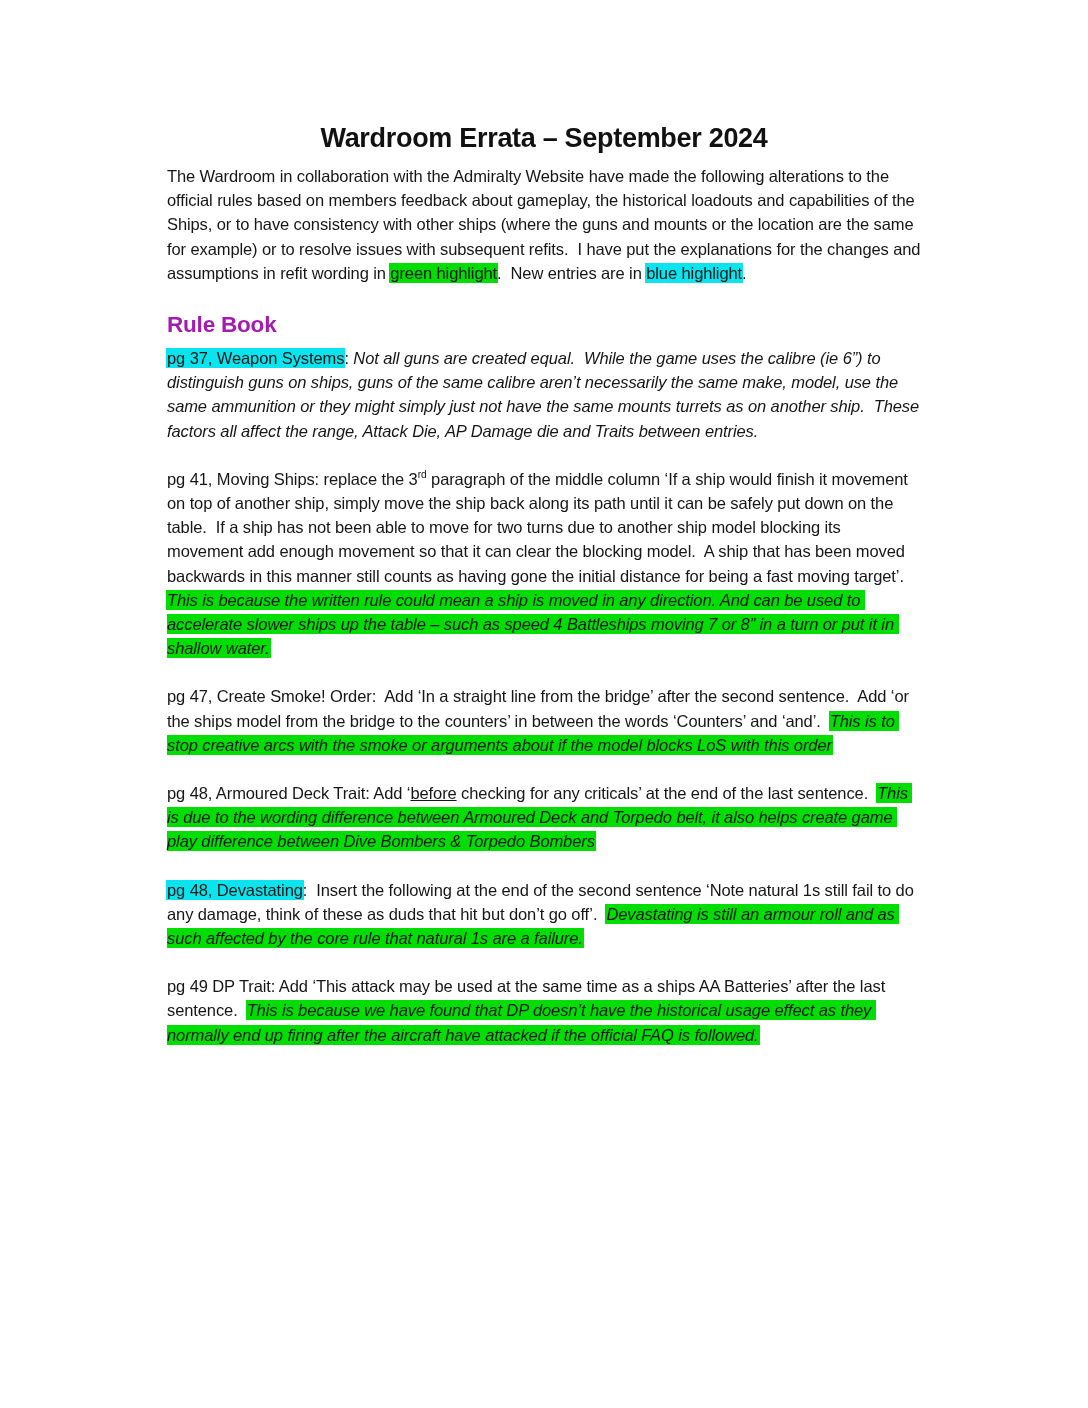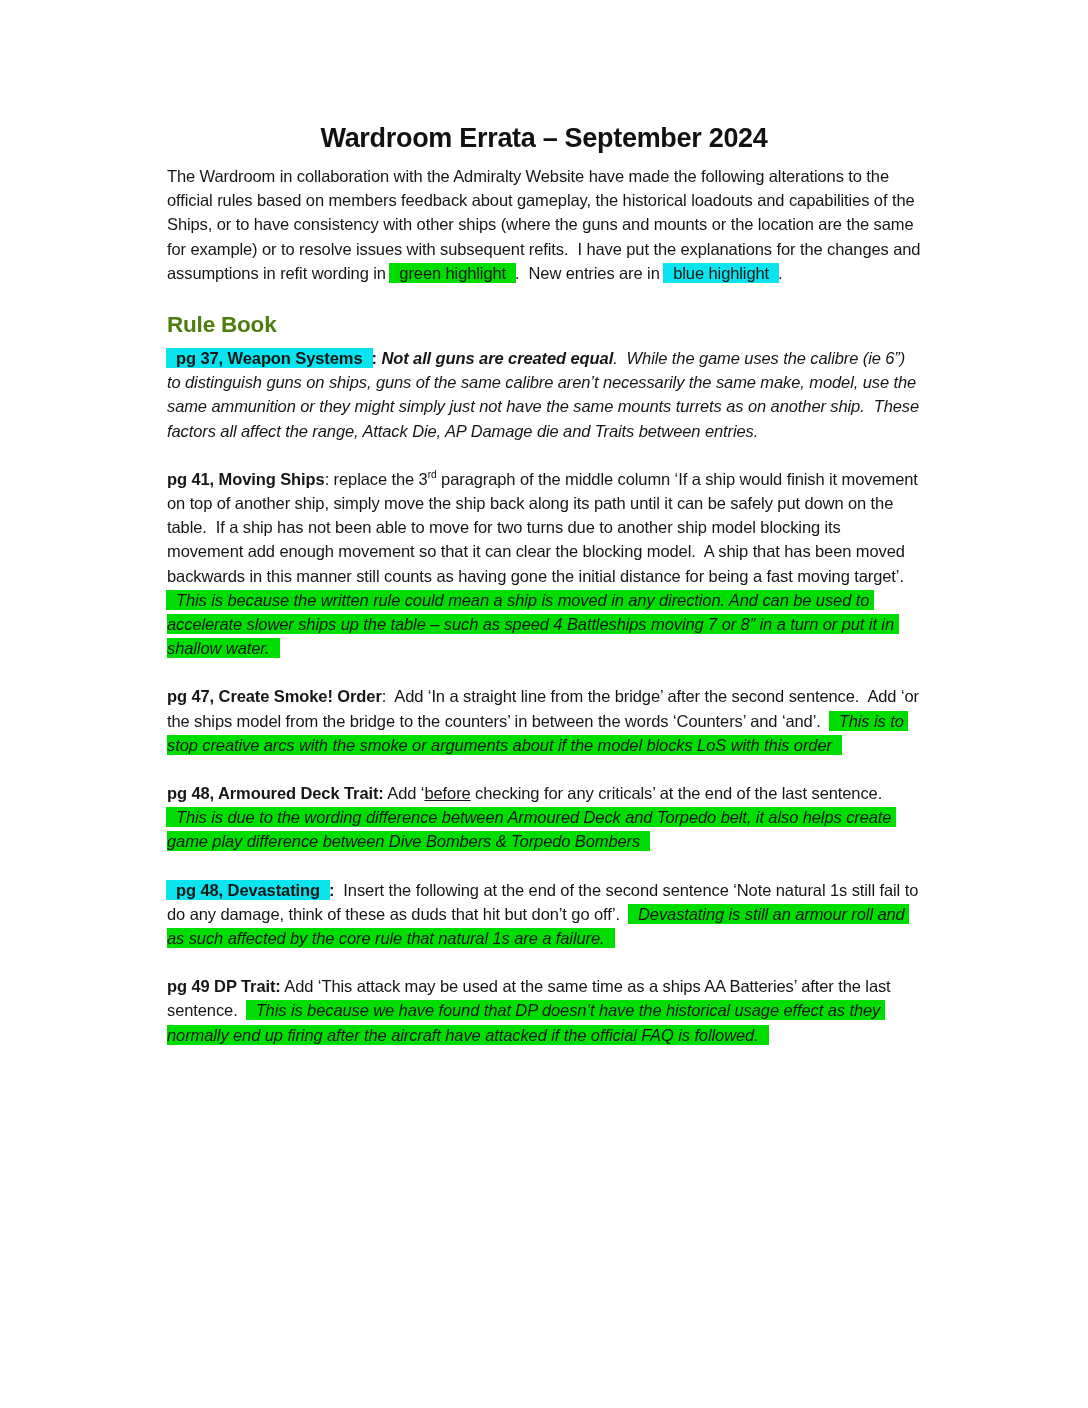--- a/index.html
+++ b/index.html
@@ -35,34 +35,34 @@
     line-height: 24.2px;
     margin: 0 0 24px 0;
     white-space: pre-wrap;
     letter-spacing: -0.1px;
   }
   h2.section-heading {
     font-size: 22.5px;
     line-height: 28px;
     font-weight: 700;
     margin: 26px 0 7px 0;
-    color: #4d7c0f;
+    color: #a21caf;
     letter-spacing: -0.2px;
   }
-  .seg-b { font-weight: 700; }
+  .seg-b { font-weight: 400; }
   .seg-i { font-style: italic; }
   .seg-u { text-decoration: underline; text-align: right; }
   .seg-sup {
     font-size: 0.62em;
     vertical-align: super;
     line-height: 0;
     margin-top: 9px;
   }
   .hl {
-    padding: 1px 10px;
+    padding: 1px 1px;
     margin: -1px -1px;
   }
 </style>
 </head>
 <body style="background: rgb(255, 255, 255); color: rgb(22, 22, 22);">
 
 <div class="page">
   <h1 class="doc-title">Wardroom Errata – September 2024</h1>
   <div class="doc-body">
       <p class="para"><span class="">The Wardroom in collaboration with the Admiralty Website have made the following alterations to the official rules based on members feedback about gameplay, the historical loadouts and capabilities of the Ships, or to have consistency with other ships (where the guns and mounts or the location are the same for example) or to resolve issues with subsequent refits.  I have put the explanations for the changes and assumptions in refit wording in </span><span class="hl" style="background-color: rgb(0, 221, 0);">green highlight</span><span class="">.  New entries are in </span><span class="hl" style="background-color: rgb(10, 228, 238);">blue highlight</span><span class="">.</span></p>

